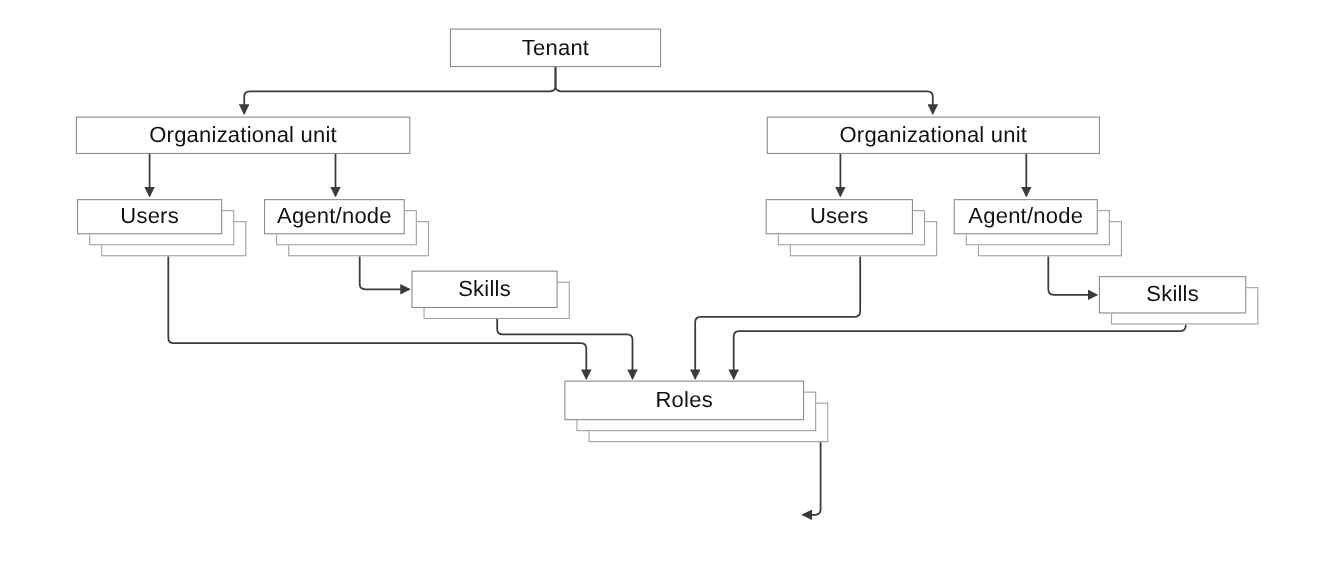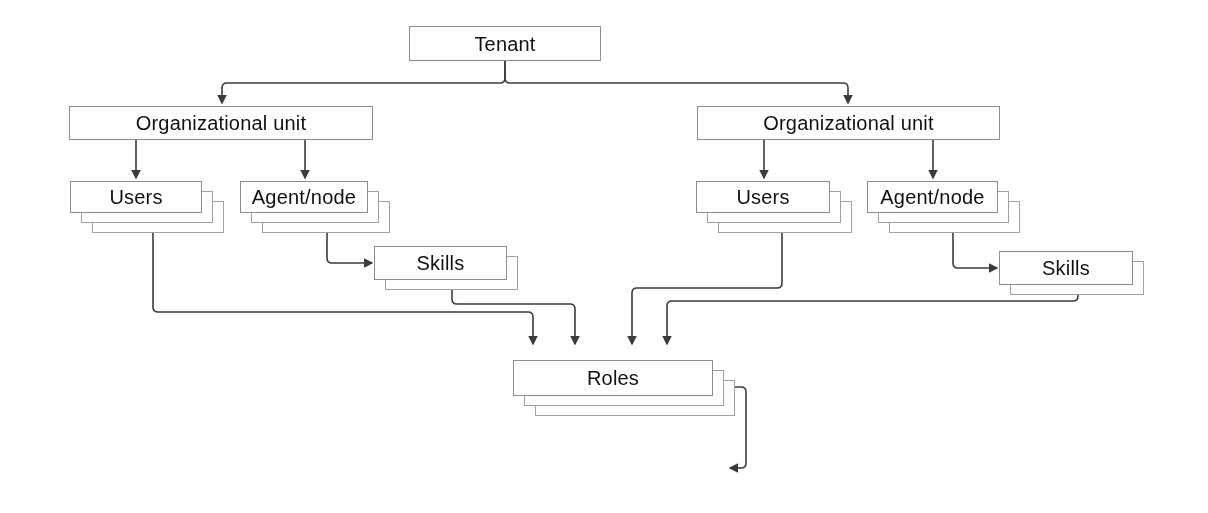--- a/index.html
+++ b/index.html
@@ -94,20 +94,20 @@
     <i class="layer l3"></i>
     <i class="layer l2"></i>
     <span class="front">Agent/node</span>
   </div>
 
   <div class="node" style="left:999px;top:251px;width:134px;height:34px;">
     <i class="layer l2"></i>
     <span class="front">Skills</span>
   </div>
 
-  <div class="node" style="left:513px;top:360px;width:200px;height:36px;">
+  <div class="node" style="left:513px;top:346px;width:218px;height:36px;">
     <i class="layer l3"></i>
     <i class="layer l2"></i>
     <span class="front">Roles</span>
   </div>
 
 
 </div>
 
 </body></html>

